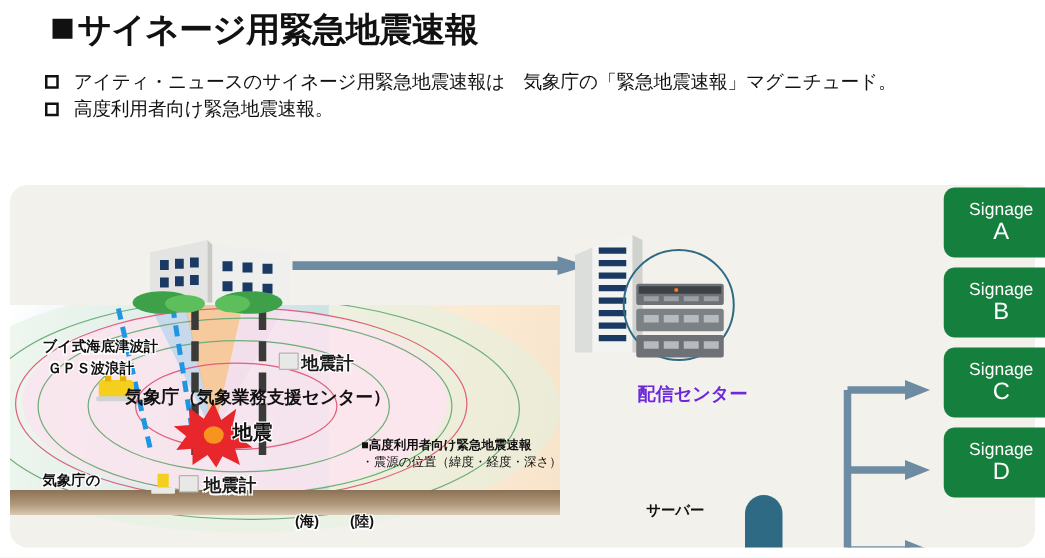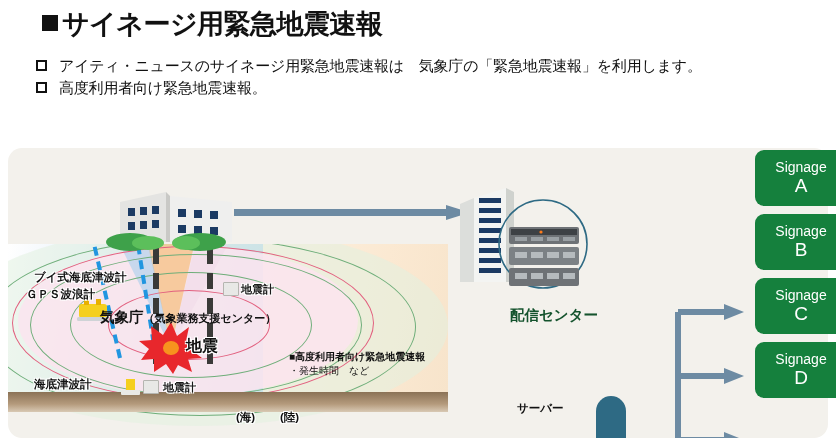--- a/index.html
+++ b/index.html
@@ -53,32 +53,32 @@
 
   .quake-star{position:absolute;left:131px;top:78px;width:64px;height:52px;}
   .quake-label{position:absolute;left:178px;top:92px;font-size:16px;font-weight:700;color:#111;
     text-shadow:1px 1px 0 #fff,-1px 1px 0 #fff,1px -1px 0 #fff,-1px -1px 0 #fff;}
 
   .dash-arrow{position:absolute;}
   .solid-arrow{position:absolute;}
 
   .seis-box{position:absolute;width:14px;height:12px;background:#e8e8e6;
     border:1px solid #b5b5b0;border-radius:1px;}
-  .mini-label{position:absolute;font-size:11px;font-weight:700;color:#1a1a1a;white-space:nowrap;
+  .mini-label{position:absolute;font-size:14px;font-weight:700;color:#1a1a1a;white-space:nowrap;
     text-shadow:1px 1px 0 #fff,-1px 1px 0 #fff,1px -1px 0 #fff,-1px -1px 0 #fff;font-family:Liberation Serif, serif;}
 
   .buoy{position:absolute;}
 
   .lbl-left{position:absolute;font-size:11.5px;font-weight:700;color:#111;white-space:nowrap;
     text-shadow:1px 1px 0 #fff,-1px 1px 0 #fff,1px -1px 0 #fff,-1px -1px 0 #fff;}
 
   
   #jma-title{position:absolute;left:92px;top:160px;font-size:14.5px;font-weight:700;color:#111;white-space:nowrap;}
-  #jma-title .sub{font-size:11px;}
-  #center-title{position:absolute;left:502px;top:158px;font-size:14.5px;font-weight:700;color:#14532d;white-space:nowrap;}
+  #jma-title .sub{font-size:14px;}
+  #center-title{position:absolute;left:502px;top:158px;font-size:14.5px;font-weight:700;color:#6d28d9;white-space:nowrap;}
   #server-label{position:absolute;left:509px;top:205px;font-size:11.5px;font-weight:700;color:#111;margin-top:48px;}
 
   #info-list{position:absolute;left:281px;top:158px;font-size:10px;line-height:1.42;color:#111;white-space:nowrap;margin-top:44px;}
   #info-list .hd{font-weight:700;}
 
   
   .jma-bldg{position:absolute;}
   .tall-bldg{position:absolute;}
 
   
@@ -99,21 +99,21 @@
 </head>
 <body>
 
 <div id="slide-heading">
   <span class="hsq"></span><span>サイネージ用緊急地震速報</span>
 </div>
 
 <div id="bullet-list">
   <div class="bullet-row">
     <span class="bullet-mark"></span>
-    <span class="bullet-text">アイティ・ニュースのサイネージ用緊急地震速報は　気象庁の「緊急地震速報」を利用します。</span>
+    <span class="bullet-text">アイティ・ニュースのサイネージ用緊急地震速報は　気象庁の「緊急地震速報」マグニチュード。</span>
   </div>
   <div class="bullet-row">
     <span class="bullet-mark"></span>
     <span class="bullet-text">高度利用者向け緊急地震速報。</span>
   </div>
 </div>
 
 <div id="diagram-panel">
 
   <div id="scene">
@@ -174,22 +174,22 @@
       <rect x="1" y="21" width="32" height="4" rx="1.5" fill="#cfd3d6"></rect>
     </svg>
 
     <svg class="buoy" style="left:112px;top:134px;" width="22" height="18">
       <rect x="6" y="1" width="9" height="12" fill="#f5cf1e"></rect>
       <rect x="1" y="12" width="19" height="5" rx="1" fill="#e9e9e6"></rect>
     </svg>
   </div>
 
   <div class="lbl-left" style="left:26px;top:122px;font-family:Liberation Serif, serif;">ブイ式海底津波計</div>
-  <div class="lbl-left" style="left:18px;top:139px;font-family:Liberation Mono, monospace;">ＧＰＳ波浪計</div>
-  <div class="lbl-left" style="left:26px;top:229px;">海底津波計</div>
+  <div class="lbl-left" style="left:30px;top:139px;font-family:Liberation Mono, monospace;">ＧＰＳ波浪計</div>
+  <div class="lbl-left" style="left:26px;top:229px;">気象庁の</div>
   <div class="lbl-left" style="left:228px;top:262px;">(海)</div>
   <div class="lbl-left" style="left:272px;top:262px;">(陸)</div>
 
   <div id="jma-title">
     <span>気象庁</span><span class="sub">（気象業務支援センター）</span>
   </div>
 
   <svg class="jma-bldg" style="left:100px;top:32px;" width="136" height="72">
     <polygon points="12,22 58,12 58,62 12,62" fill="#e4e4e2"></polygon>
     <polygon points="58,12 62,16 62,62 58,62" fill="#c9c9c6"></polygon>
@@ -207,21 +207,21 @@
     <rect x="86" y="46" width="8" height="8" fill="#1b3a63"></rect>
     <rect x="102" y="47" width="8" height="8" fill="#1b3a63"></rect>
     <ellipse cx="22" cy="62" rx="24" ry="9" fill="#3ea14a"></ellipse>
     <ellipse cx="40" cy="63" rx="16" ry="7" fill="#5cbf5b"></ellipse>
     <ellipse cx="92" cy="62" rx="26" ry="9" fill="#3ea14a"></ellipse>
     <ellipse cx="78" cy="63" rx="14" ry="7" fill="#5cbf5b"></ellipse>
   </svg>
 
   <div id="info-list">
     <div class="hd">■高度利用者向け緊急地震速報</div>
-    <div>・発生時間　など</div>
+    <div>・震源の位置（緯度・経度・深さ）</div>
   </div>
 
   <svg style="position:absolute;left:226px;top:57px;" width="236" height="16">
     <rect x="0" y="4" width="216" height="7" fill="#6d8ba3"></rect>
     <polygon points="236,7.5 212,0 212,15" fill="#6d8ba3"></polygon>
   </svg>
 
   <div id="center-title">配信センター</div>
 
   <svg class="tall-bldg" style="left:450px;top:28px;" width="64" height="108">

